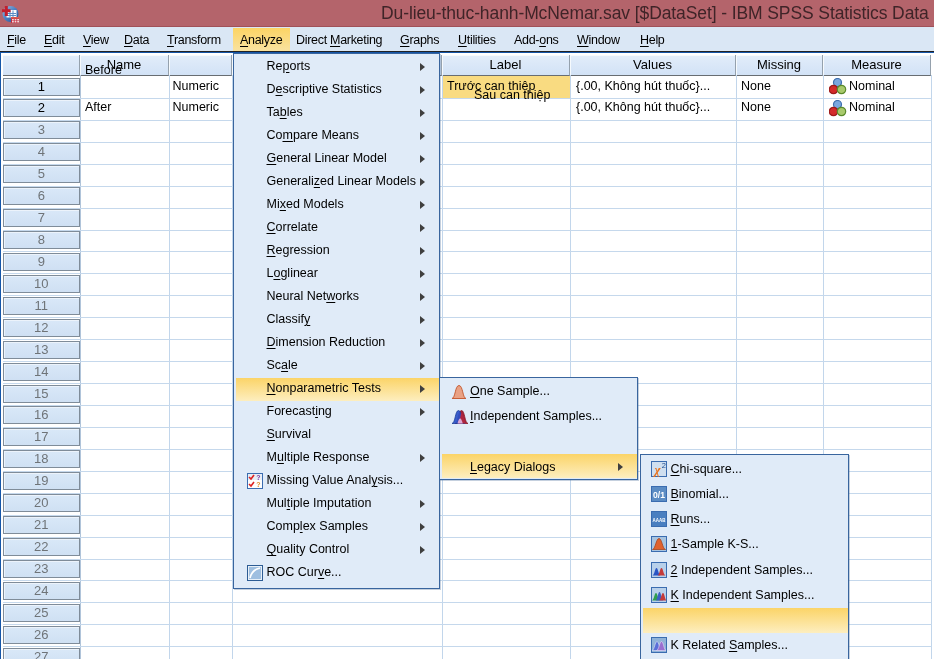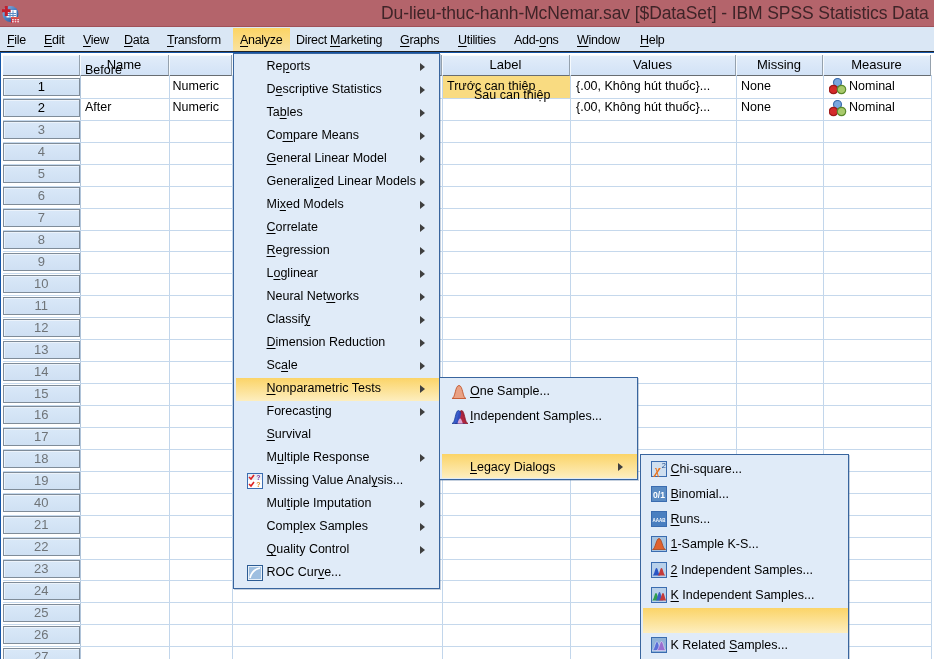--- a/index.html
+++ b/index.html
@@ -132,21 +132,21 @@
 <div class="rh" style="top:221.9px">10</div>
 <div class="rh" style="top:243.8px">11</div>
 <div class="rh" style="top:265.7px">12</div>
 <div class="rh" style="top:287.7px">13</div>
 <div class="rh" style="top:309.6px">14</div>
 <div class="rh" style="top:331.5px">15</div>
 <div class="rh" style="top:353.4px">16</div>
 <div class="rh" style="top:375.4px">17</div>
 <div class="rh" style="top:397.3px">18</div>
 <div class="rh" style="top:419.2px">19</div>
-<div class="rh" style="top:441.2px">40</div>
+<div class="rh" style="top:441.2px">20</div>
 <div class="rh" style="top:463.1px">21</div>
 <div class="rh" style="top:485.0px">22</div>
 <div class="rh" style="top:507.0px">23</div>
 <div class="rh" style="top:528.9px">24</div>
 <div class="rh" style="top:550.8px">25</div>
 <div class="rh" style="top:572.8px">26</div>
 <div class="rh" style="top:594.7px">27</div>
 <div id="topwhite"></div>
 <div id="leftborder"></div>
 <div id="leftwhite"></div>

